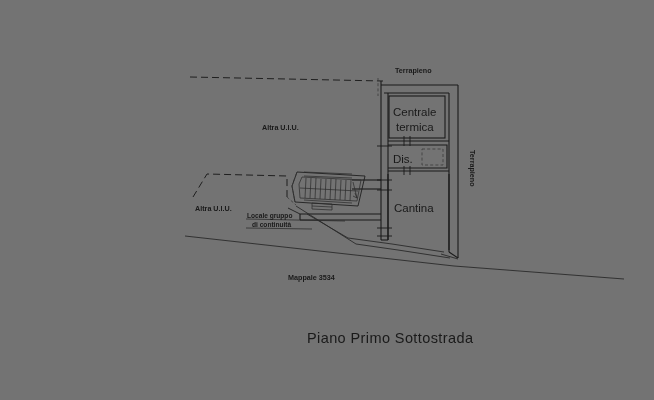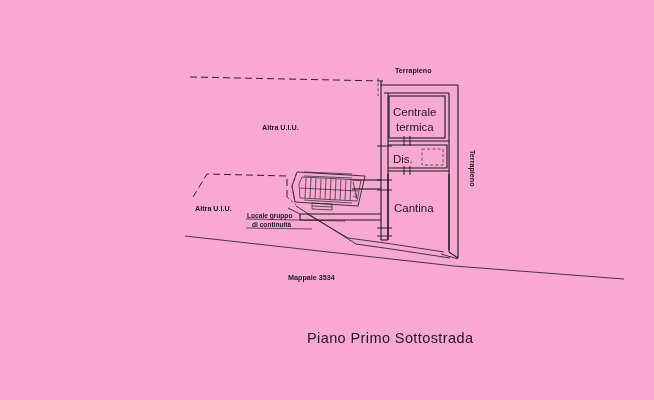--- a/index.html
+++ b/index.html
@@ -4,21 +4,21 @@
 <style>
   html, body {
     margin: 0;
     padding: 0;
     background: #ffffff;
   }
   #page {
     position: relative;
     width: 654px;
     height: 400px;
-    background: #f9a8d4;
+    background: #737373;
     overflow: hidden;
     font-family: "Liberation Sans", sans-serif;
   }
   #plan-svg {
     position: absolute;
     left: 0;
     top: 0;
     width: 654px;
     height: 400px;
     display: block;

